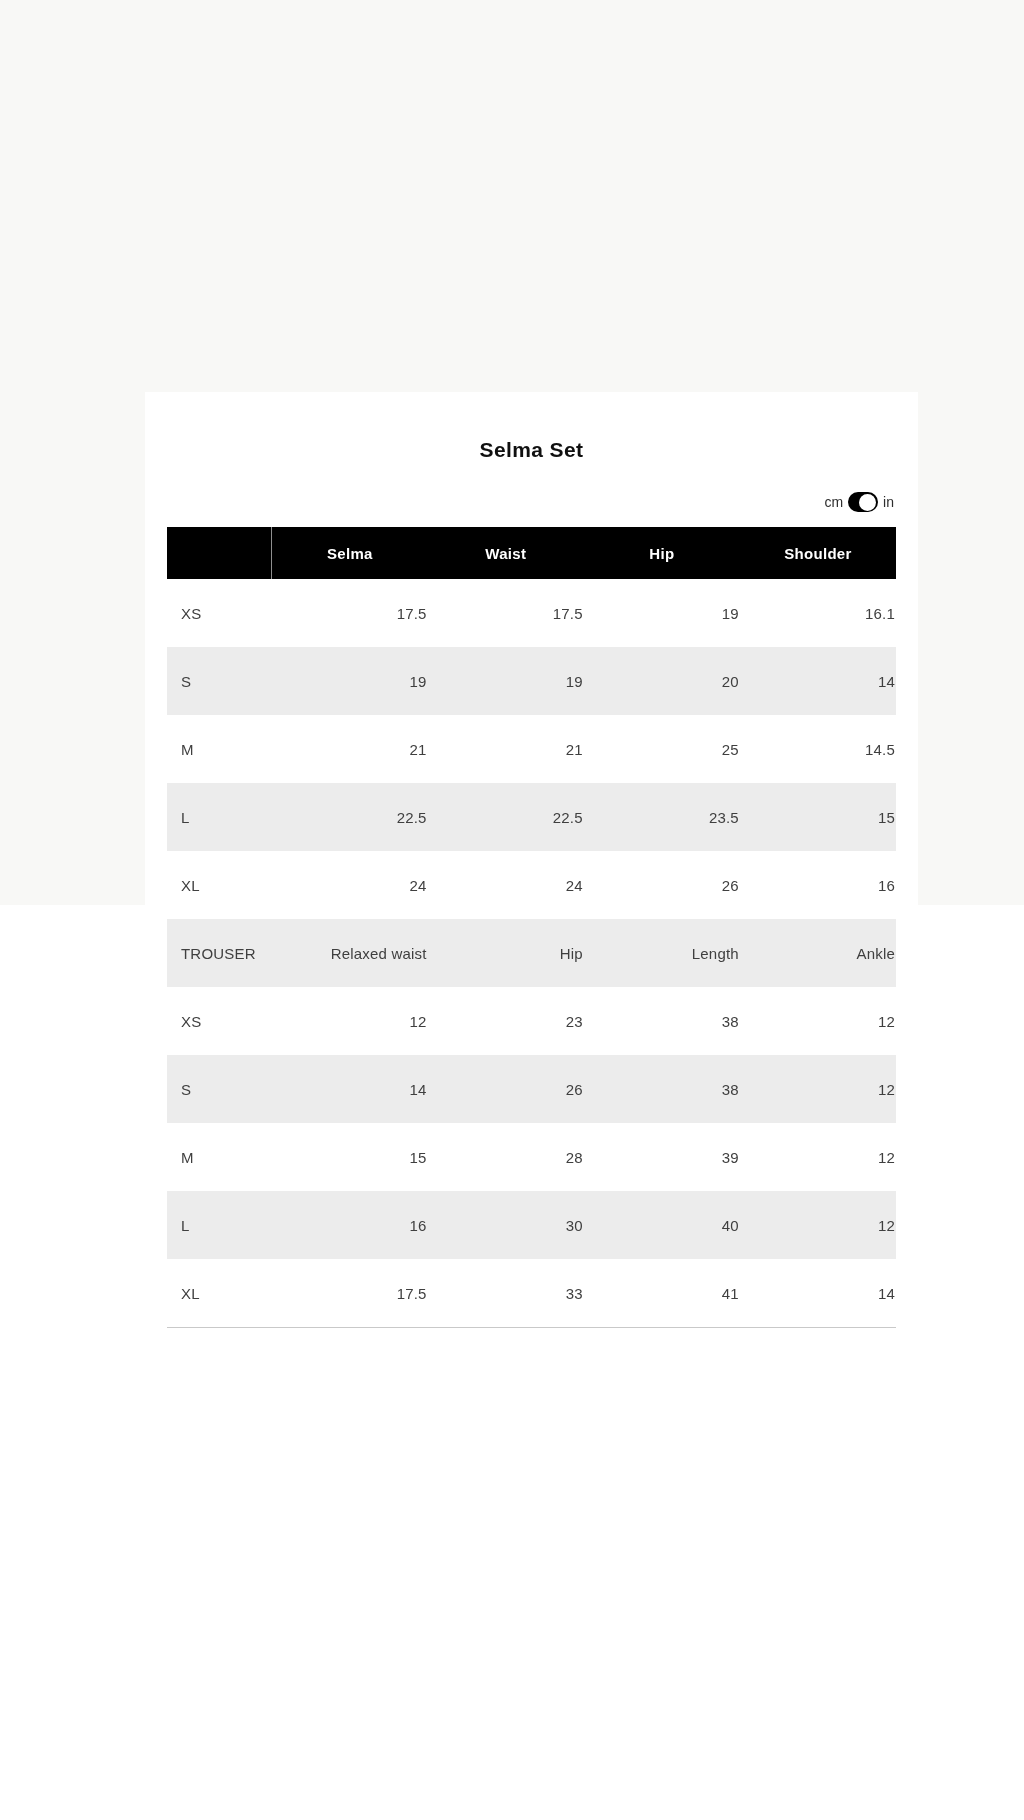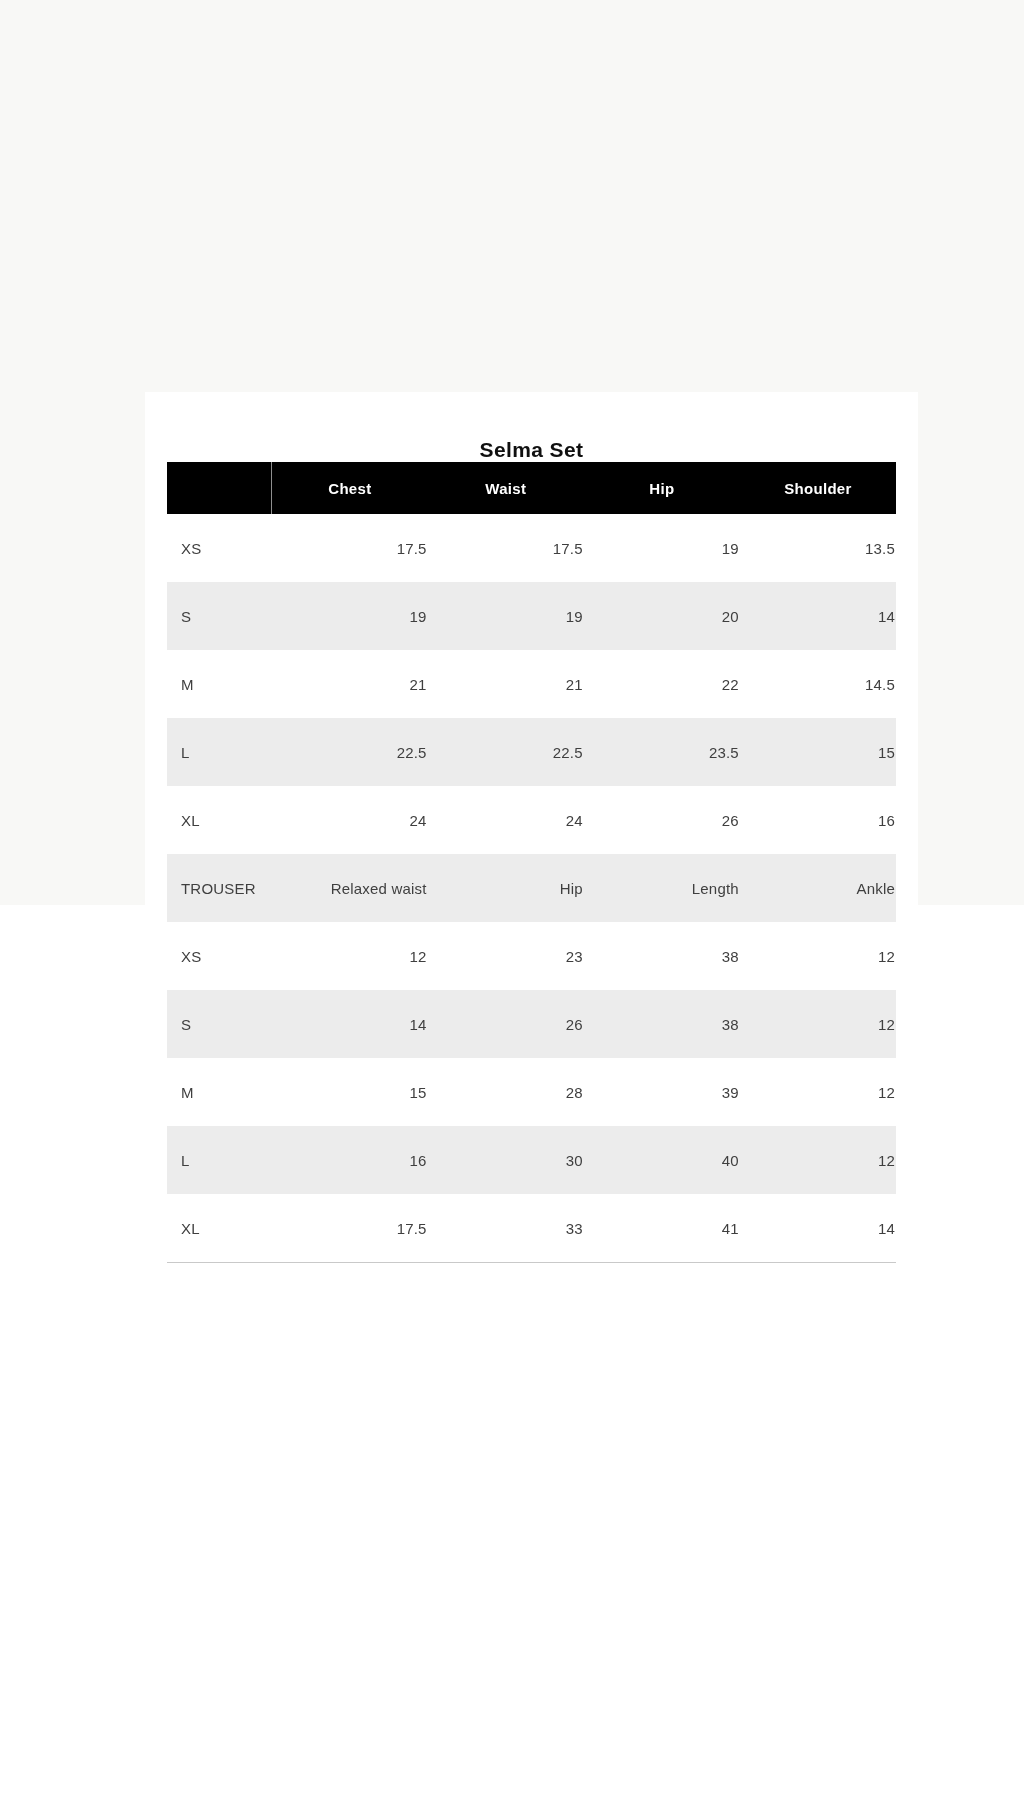--- a/index.html
+++ b/index.html
@@ -86,51 +86,58 @@
 </style>
 </head>
 <body>
 
 <div class="backdrop"></div>
 
 <div class="modal-card">
 
   <div class="modal-title">Selma Set</div>
 
+  <div class="toggle-row">
+    <span>cm</span>
+    <div class="toggle-switch">
+      <div class="toggle-knob"></div>
+    </div>
+    <span>in</span>
+  </div>
 
   <table class="size-table">
     <thead>
       <tr>
           <th class="label-col"></th>
-          <th>Chest</th>
+          <th>Selma</th>
           <th>Waist</th>
           <th>Hip</th>
           <th>Shoulder</th>
         </tr>
     </thead>
     <tbody>
         <tr>
           <td class="label-cell">XS</td>
           <td>17.5</td>
           <td>17.5</td>
           <td>19</td>
-          <td>13.5</td>
+          <td>16.1</td>
         </tr>
         <tr class="alt">
           <td class="label-cell">S</td>
           <td>19</td>
           <td>19</td>
           <td>20</td>
           <td>14</td>
         </tr>
         <tr>
           <td class="label-cell">M</td>
           <td>21</td>
           <td>21</td>
-          <td>22</td>
+          <td>25</td>
           <td>14.5</td>
         </tr>
         <tr class="alt">
           <td class="label-cell">L</td>
           <td>22.5</td>
           <td>22.5</td>
           <td>23.5</td>
           <td>15</td>
         </tr>
         <tr>

